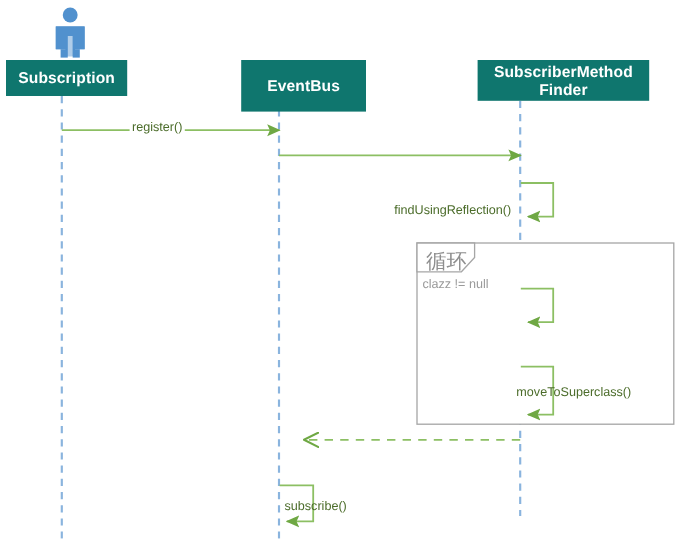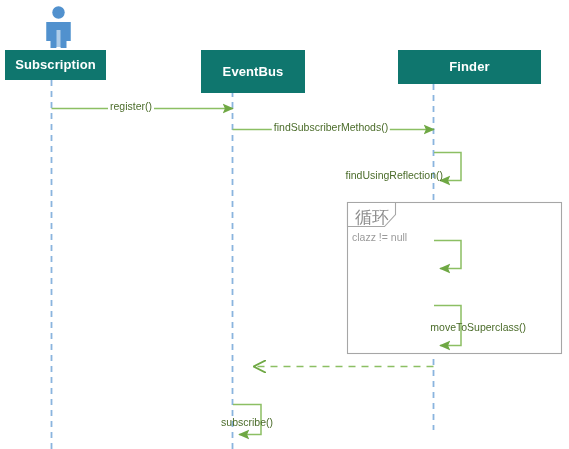--- a/index.html
+++ b/index.html
@@ -121,32 +121,32 @@
     <g>
       <path d="M 233 404.5 L 261 404.5 L 261 434.5 L 239 434.5" fill="none" stroke="#8CBF63" stroke-width="1.5" marker-end="url(#arrow-filled)"></path>
     </g>
   </svg>
 
   <div class="participant-box" style="left:5px; top:50px; width:101px; height:30px;">Subscription</div>
 
   <div class="participant-box" style="left:201px; top:50px; width:104px; height:43px;">EventBus</div>
 
   <div class="participant-box" style="left:398px; top:50px; width:143px; height:34px; flex-direction:column;">
+    <span>SubscriberMethod</span>
     <span>Finder</span>
   </div>
 
   <div class="msg-label on-line" style="left:131px; top:101px; transform:translateX(-50%);">register()</div>
 
-  <div class="msg-label on-line" style="left:331px; top:122px; transform:translateX(-50%);">findSubscriberMethods()</div>
 
-  <div class="msg-label" style="left:426px; top:170px; transform:translateX(-100%);margin-left:17px;">findUsingReflection()</div>
+  <div class="msg-label" style="left:426px; top:170px; transform:translateX(-100%);">findUsingReflection()</div>
 
 
   <div class="msg-label" style="left:526px; top:322px; transform:translateX(-100%);">moveToSuperclass()</div>
 
 
-  <div class="msg-label" style="left:273px; top:417px; transform:translateX(-100%);">subscribe()</div>
+  <div class="msg-label" style="left:289px; top:417px; transform:translateX(-100%);">subscribe()</div>
 
   <div class="frag-label" style="left:355px; top:209px;">循环</div>
 
   <div class="frag-guard" style="left:352px; top:232px;">clazz != null</div>
 
 </div>
 
 </body></html>

